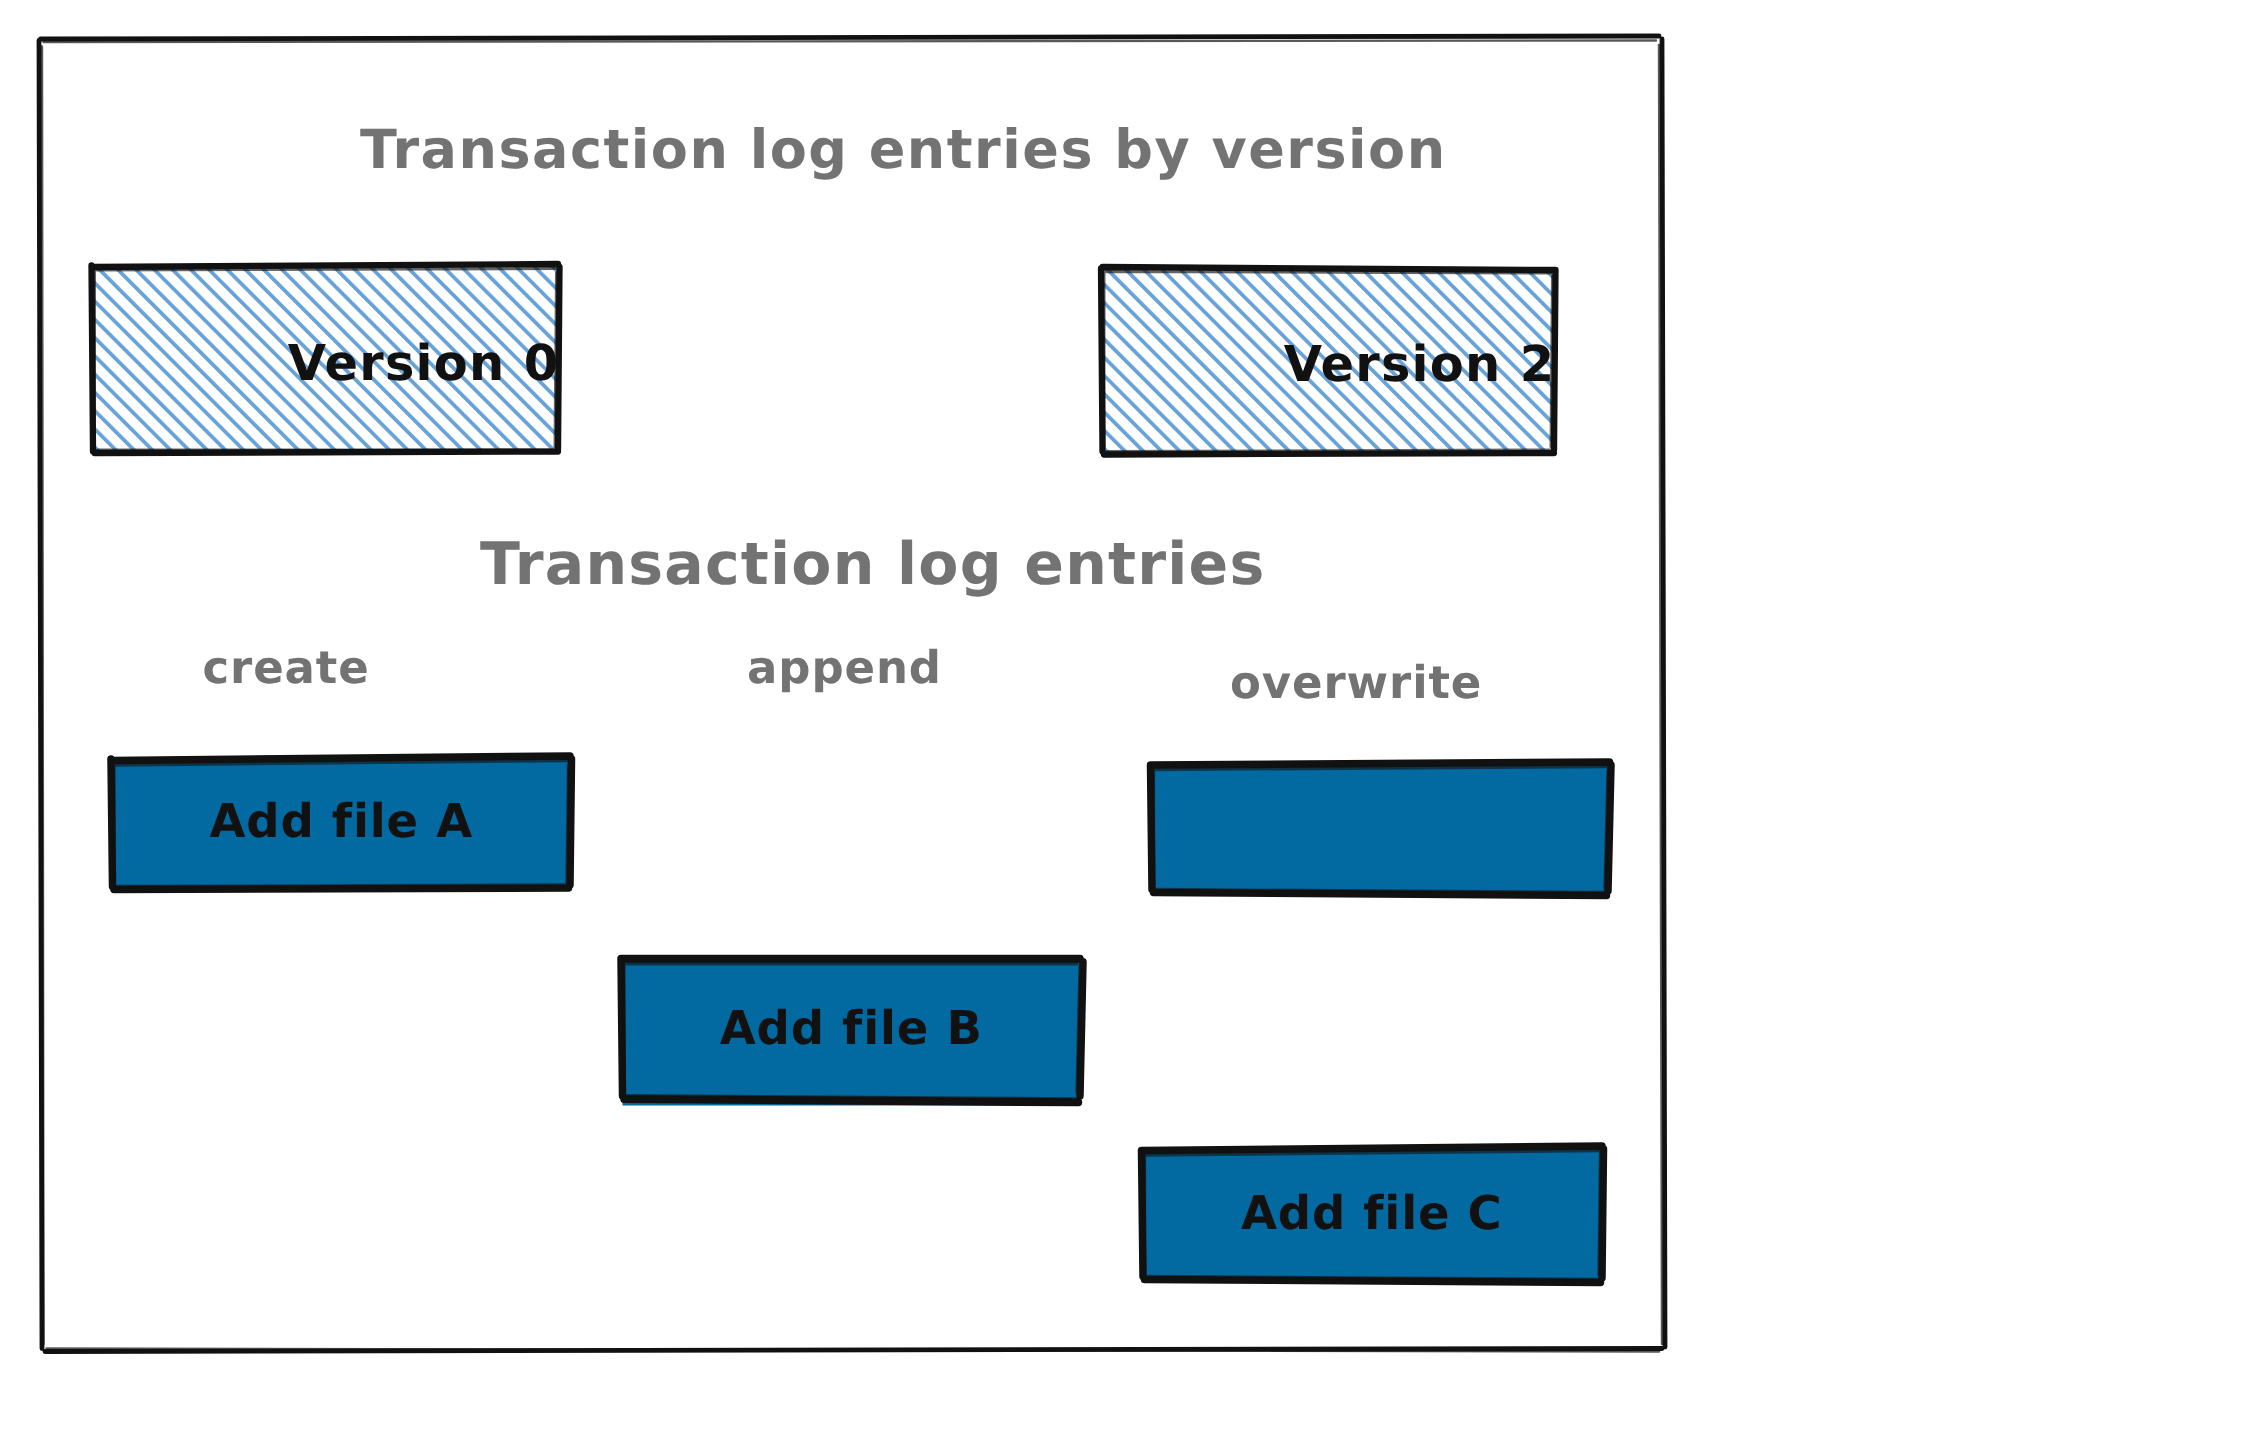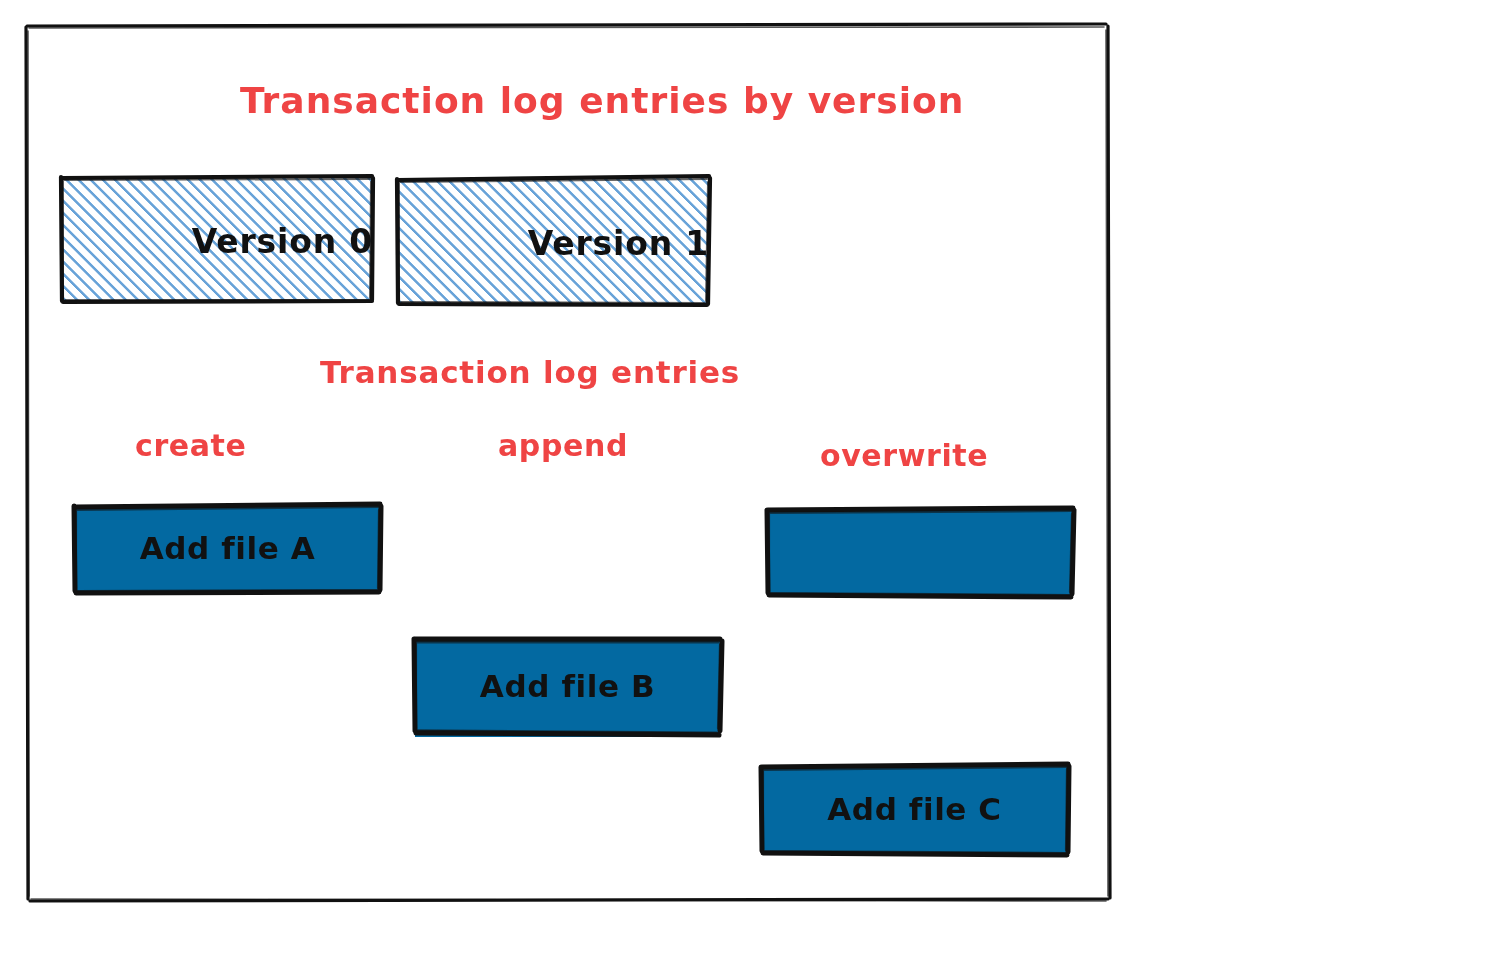--- a/index.html
+++ b/index.html
@@ -28,34 +28,34 @@
     left: 0;
     top: 0;
     width: 1510px;
     height: 958px;
     pointer-events: none;
   }
 
   
   .hand-text {
     position: absolute;
-    color: #ef4444;
+    color: #737373;
     font-family: "DejaVu Sans", sans-serif;
     font-weight: 600;
     white-space: nowrap;
     letter-spacing: 0.5px;
     transform-origin: left center;
   }
 
   .title-main {
     font-size: 36px;
     letter-spacing: 1px;
   }
   .subtitle {
-    font-size: 31px;
+    font-size: 39px;
     letter-spacing: 0.8px;
   }
   .col-label {
     font-size: 30px;
     letter-spacing: 0.6px;
   }
 
   
   .vbox {
     position: absolute;
@@ -135,29 +135,29 @@
 
   <div class="vbox" style="left:62px; top:177px; width:311px; height:125px;">
     <div class="hatch"></div>
     <svg class="sketchborder" viewBox="0 0 331 145" preserveAspectRatio="none">
       <path d="M10,11 L320,9 M321,11 L320,133 M320,134 L11,135 M10,134 L9,10" stroke="#111111" stroke-width="4.2" fill="none" stroke-linecap="round"></path>
       <path d="M12,13 L318,12 M319,15 L318,131 M317,133 L13,133 M11,131 L11,13" stroke="#111111" stroke-width="2" fill="none" opacity="0.65" stroke-linecap="round"></path>
     </svg>
     <div class="vlabel" style="top:45px;">Version 0</div>
   </div>
 
-  <div class="vbox" style="left:398px; top:178px; width:311px; height:127px;">
+
+  <div class="vbox" style="left:735px; top:178px; width:302px; height:125px;">
     <div class="hatch"></div>
-    <svg class="sketchborder" viewBox="0 0 331 147" preserveAspectRatio="none">
-      <path d="M10,12 L321,8 M322,10 L320,136 M319,137 L11,136 M10,135 L9,11" stroke="#111111" stroke-width="4.2" fill="none" stroke-linecap="round"></path>
-      <path d="M12,14 L319,11 M320,14 L318,133 M317,135 L13,134 M11,132 L11,14" stroke="#111111" stroke-width="2" fill="none" opacity="0.65" stroke-linecap="round"></path>
+    <svg class="sketchborder" viewBox="0 0 322 145" preserveAspectRatio="none">
+      <path d="M10,10 L311,12 M312,12 L311,132 M311,134 L11,135 M10,133 L9,11" stroke="#111111" stroke-width="4.2" fill="none" stroke-linecap="round"></path>
+      <path d="M12,13 L309,14 M310,16 L309,130 M308,132 L13,133 M11,130 L11,13" stroke="#111111" stroke-width="2" fill="none" opacity="0.65" stroke-linecap="round"></path>
     </svg>
-    <div class="vlabel" style="top:46px;">Version 1</div>
+    <div class="vlabel" style="top:45px;">Version 2</div>
   </div>
-
 
   <div class="hand-text subtitle" style="left:320px; top:354px;">Transaction log entries</div>
 
   <div class="hand-text col-label" style="left:135px; top:428px;">create</div>
   <div class="hand-text col-label" style="left:498px; top:428px;">append</div>
   <div class="hand-text col-label" style="left:820px; top:438px;">overwrite</div>
 
   <div class="ebox" style="left:75px; top:505px; width:305px; height:87px;">
     <svg class="sketchborder" viewBox="0 0 329 111" preserveAspectRatio="none">
       <path d="M12,14 L317,11 M318,13 L317,97 M316,99 L13,100 M12,98 L11,13" stroke="#111111" stroke-width="5" fill="none" stroke-linecap="round"></path>

